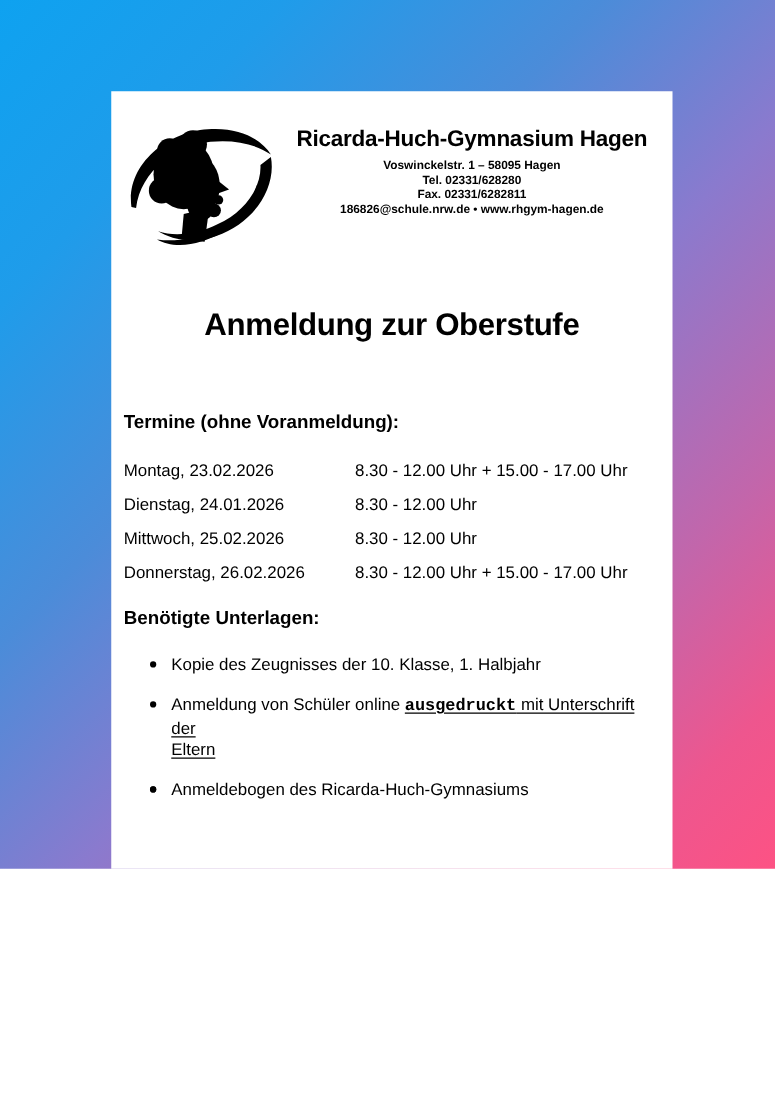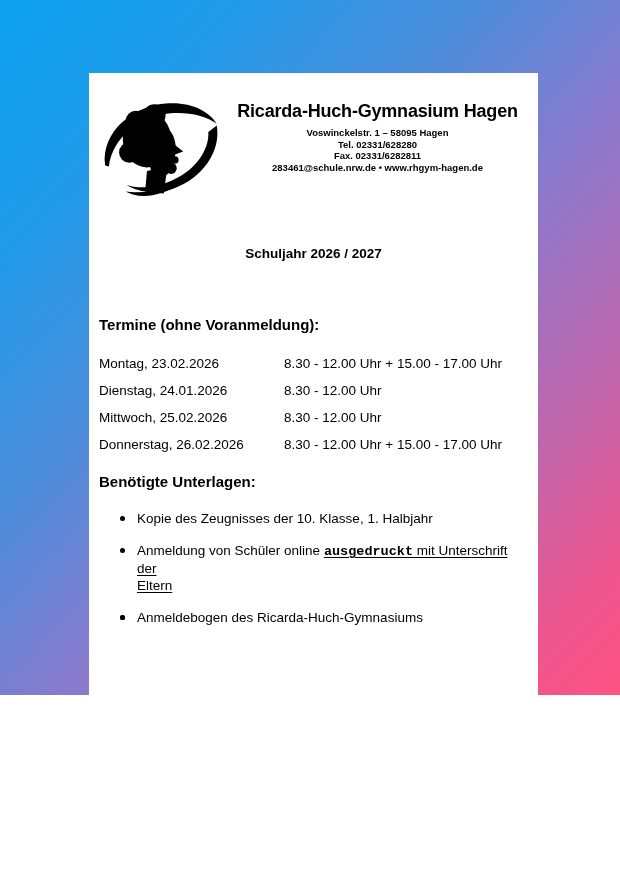--- a/index.html
+++ b/index.html
@@ -71,27 +71,27 @@
             <polygon points="52,84 74,79 70,108 50,106"></polygon>
           </g>
         </svg>
       </div>
       <div class="header-text">
         <div class="school-name">Ricarda-Huch-Gymnasium Hagen</div>
         <div class="contact">
           <div>Voswinckelstr. 1 – 58095 Hagen</div>
           <div>Tel. 02331/628280</div>
           <div>Fax. 02331/6282811</div>
-          <div>283461@schule.nrw.de  •  www.rhgym-hagen.de</div>
+          <div>186826@schule.nrw.de  •  www.rhgym-hagen.de</div>
         </div>
       </div>
     </div>
 
     <div class="title-block">
-      <div class="doc-subtitle">Schuljahr 2026 / 2027</div>
+      <h1 class="doc-title">Anmeldung zur Oberstufe</h1>
     </div>
 
     <div class="section termine">
       <h2 class="section-heading">Termine (ohne Voranmeldung):</h2>
       <div class="rows">
         <div class="row">
           <span>Montag, 23.02.2026</span>
           <span>8.30 - 12.00 Uhr + 15.00 - 17.00 Uhr</span>
         </div>
         <div class="row">

